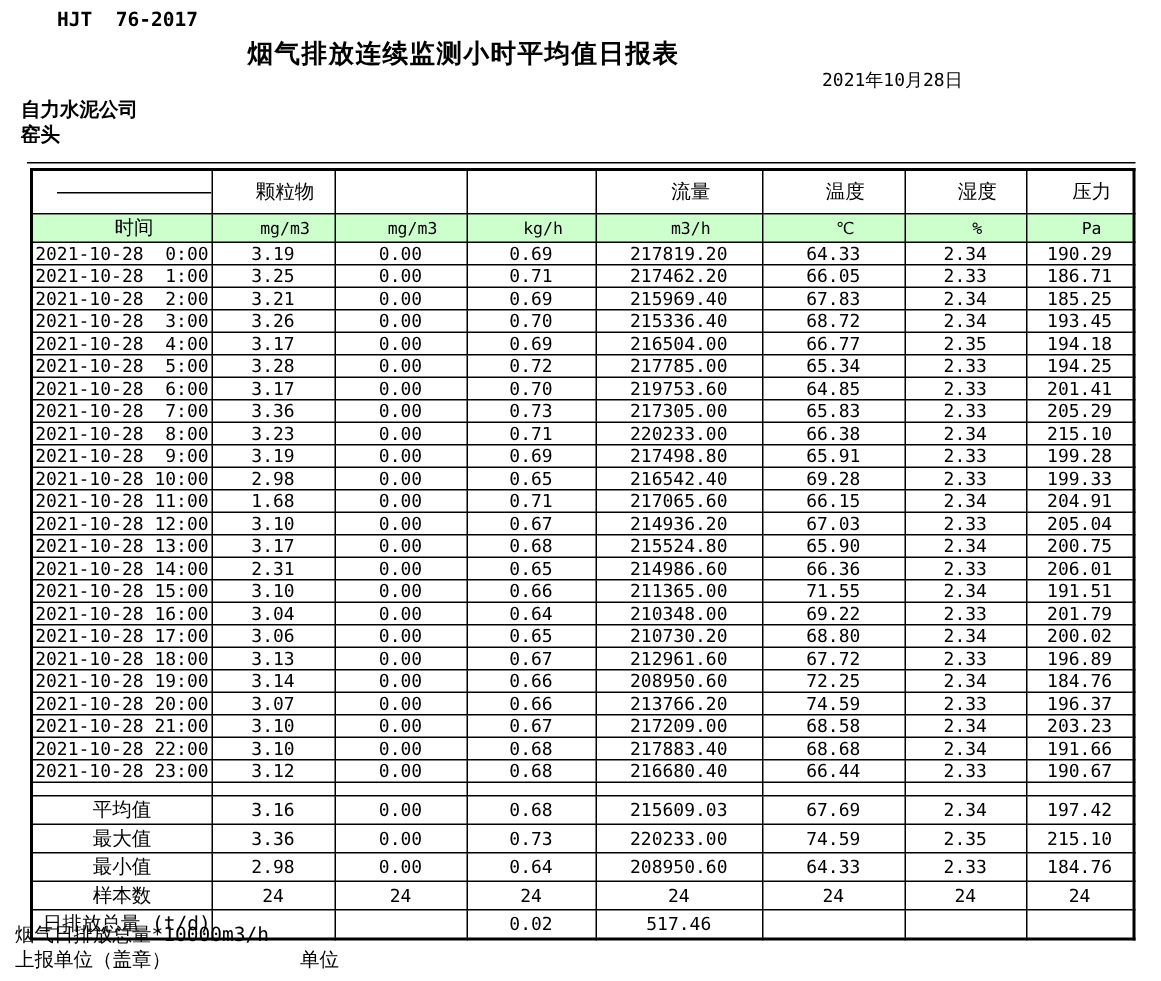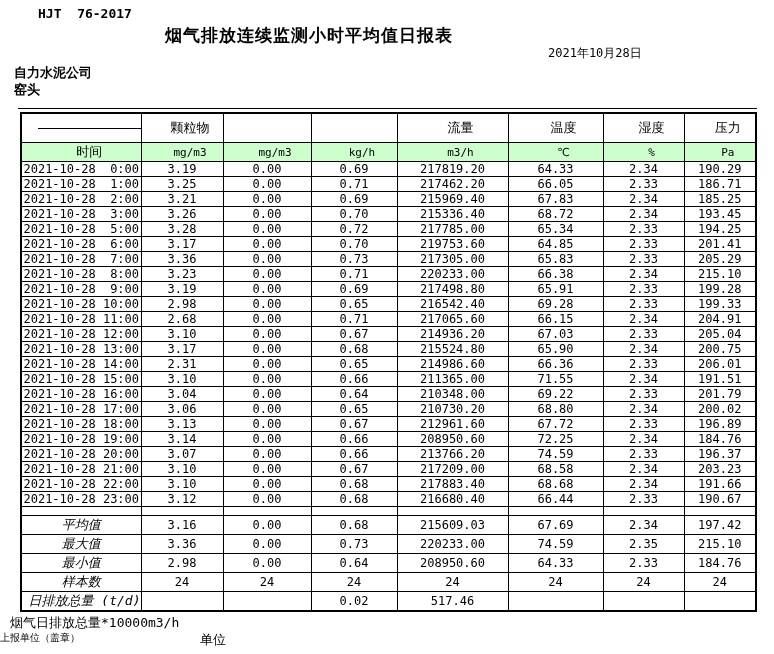--- a/index.html
+++ b/index.html
@@ -26,25 +26,25 @@
     padding:0; font-weight:normal; overflow:hidden; white-space:pre;
   }
   tr.ghead th { height:28px; font-size:13px;padding-left:16px; }
   th.split { padding:0; }
   th.split .half { height:14px; }
   th.split .half.bot { border-top:1px solid #000; }
   tr.units th { height:16px; background:var(--green,#ccffcc); font-size:11px;padding-left:16px; }
   tr.units th.timehead { font-size:13px; }
   tbody td { height:15px; font-size:12px; }
   tr.spacer td { height:9px; }
-  td.sumlabel { font-size:13px;font-style:italic; }
+  td.sumlabel { font-size:13px; }
   td.sumlabel.left { text-align:right; padding-left:6px; }
 
   .note  { position:absolute; top:614px; left:10px;  font-size:13px; }
-  .sign  { position:absolute; top:631px; left:0;  font-size:10px; }
+  .sign  { position:absolute; top:631px; left:10px;  font-size:13px; }
   .unitl { position:absolute; top:631px; left:200px; font-size:13px; }
 </style>
 </head>
 <body>
 
 <div class="std">HJT  76-2017</div>
 <div class="title">烟气排放连续监测小时平均值日报表</div>
 <div class="date">2021年10月28日</div>
 <div class="company">自力水泥公司</div>
 <div class="station">窑头</div>
@@ -118,20 +118,30 @@
         <td>2021-10-28  3:00</td>
         <td>3.26</td>
         <td>0.00</td>
         <td>0.70</td>
         <td>215336.40</td>
         <td>68.72</td>
         <td>2.34</td>
         <td>193.45</td>
       </tr>
       <tr class="datarow">
+        <td>2021-10-28  4:00</td>
+        <td>3.17</td>
+        <td>0.00</td>
+        <td>0.69</td>
+        <td>216504.00</td>
+        <td>66.77</td>
+        <td>2.35</td>
+        <td>194.18</td>
+      </tr>
+      <tr class="datarow">
         <td>2021-10-28  5:00</td>
         <td>3.28</td>
         <td>0.00</td>
         <td>0.72</td>
         <td>217785.00</td>
         <td>65.34</td>
         <td>2.33</td>
         <td>194.25</td>
       </tr>
       <tr class="datarow">
@@ -179,21 +189,21 @@
         <td>2.98</td>
         <td>0.00</td>
         <td>0.65</td>
         <td>216542.40</td>
         <td>69.28</td>
         <td>2.33</td>
         <td>199.33</td>
       </tr>
       <tr class="datarow">
         <td>2021-10-28 11:00</td>
-        <td>2.68</td>
+        <td>1.68</td>
         <td>0.00</td>
         <td>0.71</td>
         <td>217065.60</td>
         <td>66.15</td>
         <td>2.34</td>
         <td>204.91</td>
       </tr>
       <tr class="datarow">
         <td>2021-10-28 12:00</td>
         <td>3.10</td>

